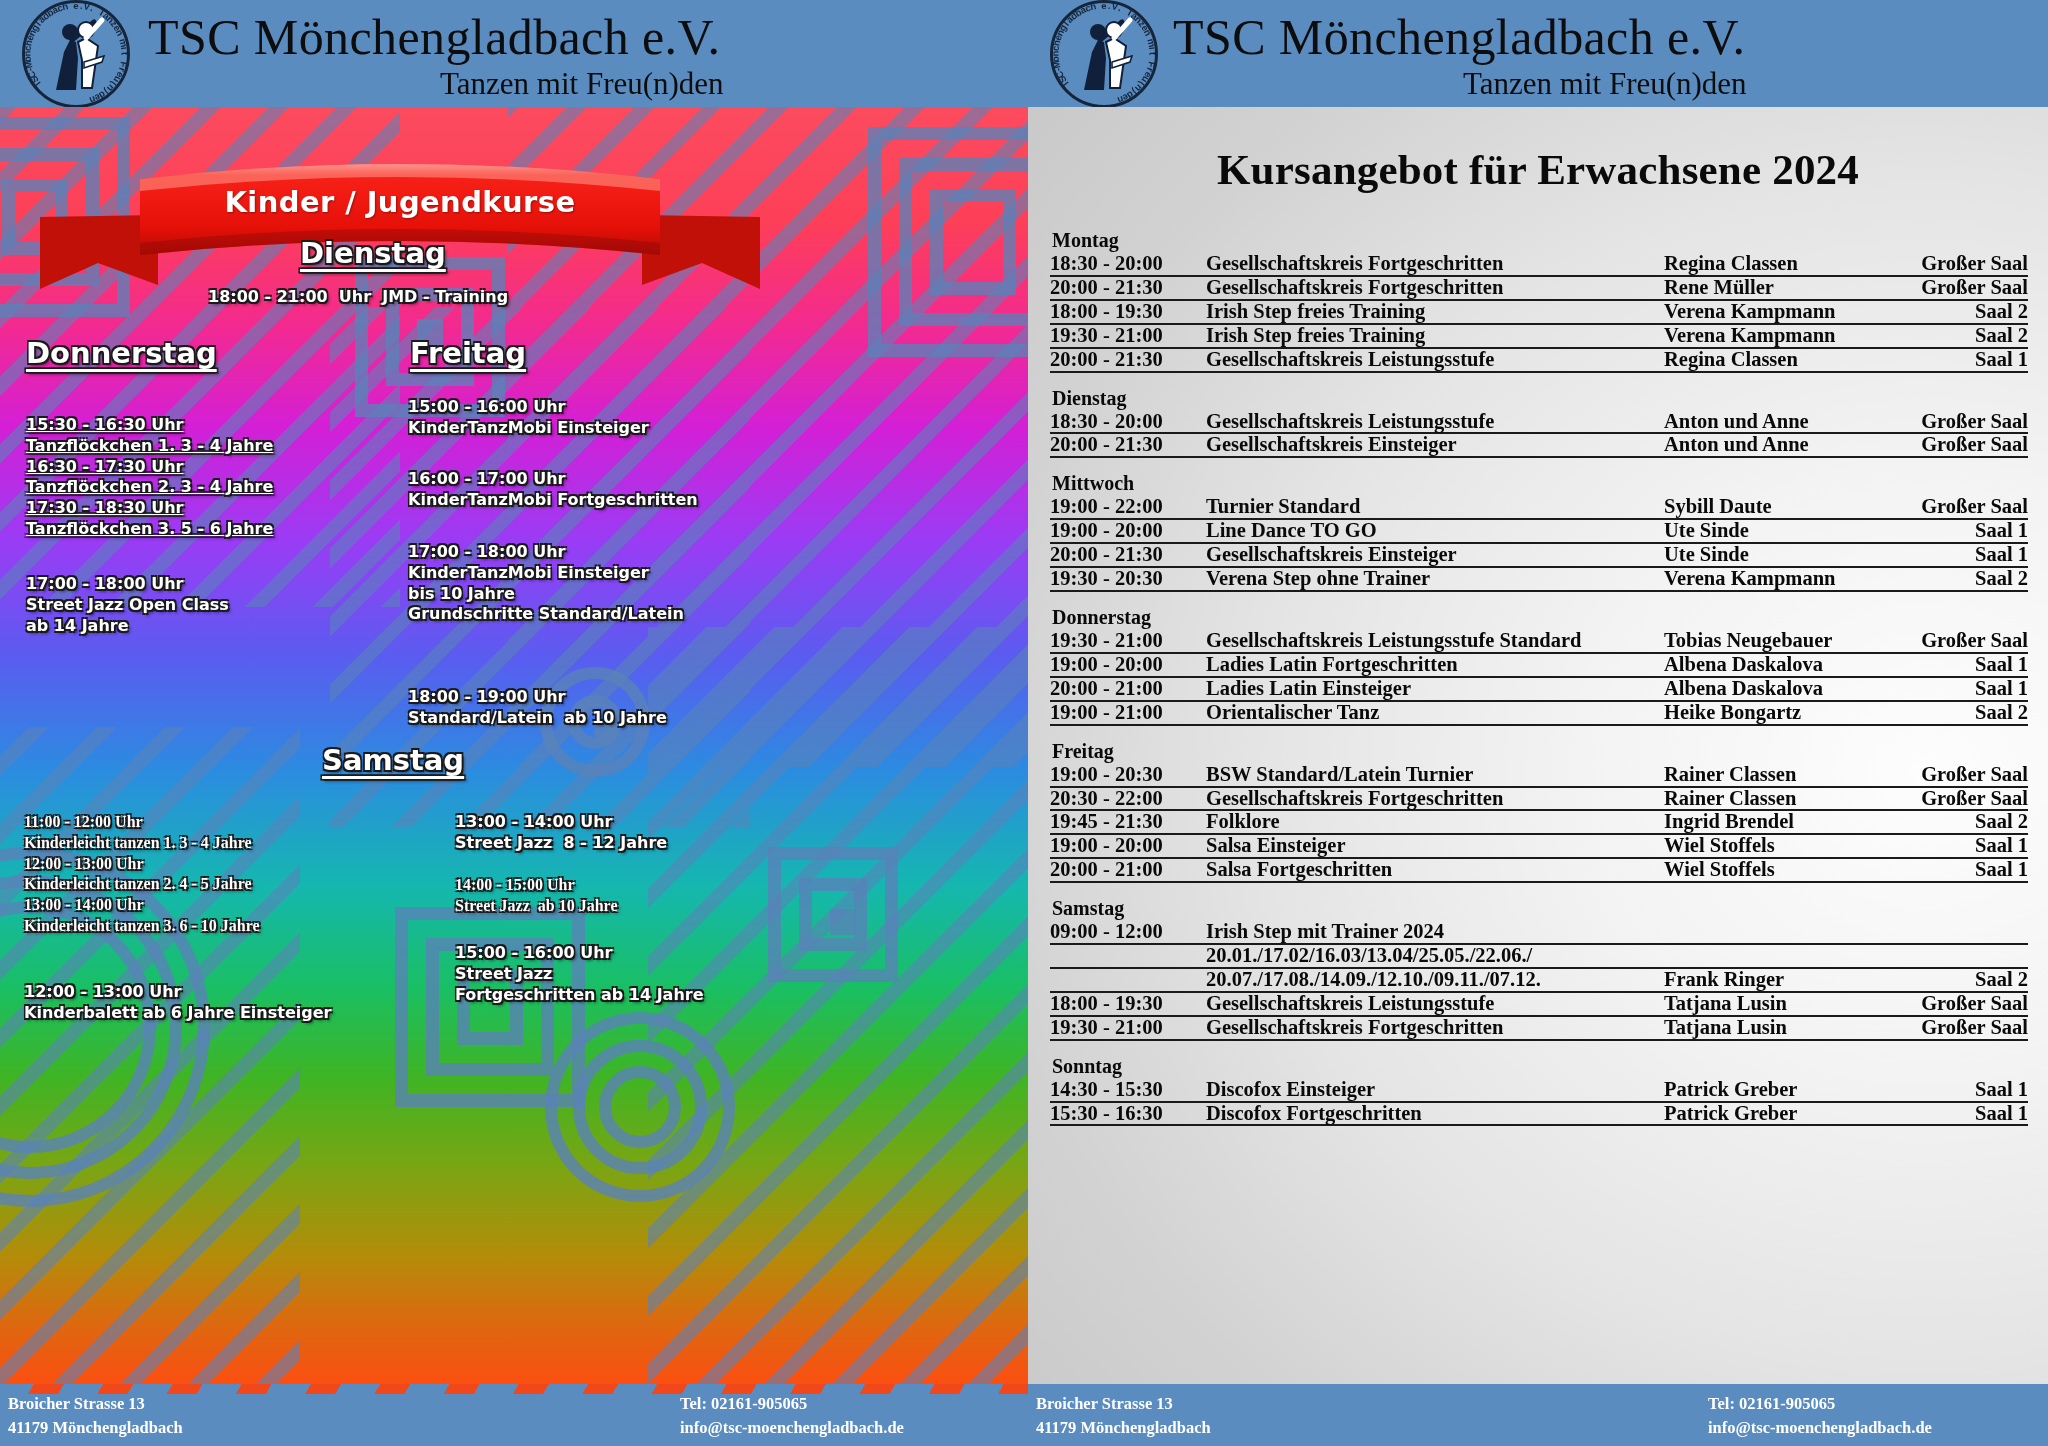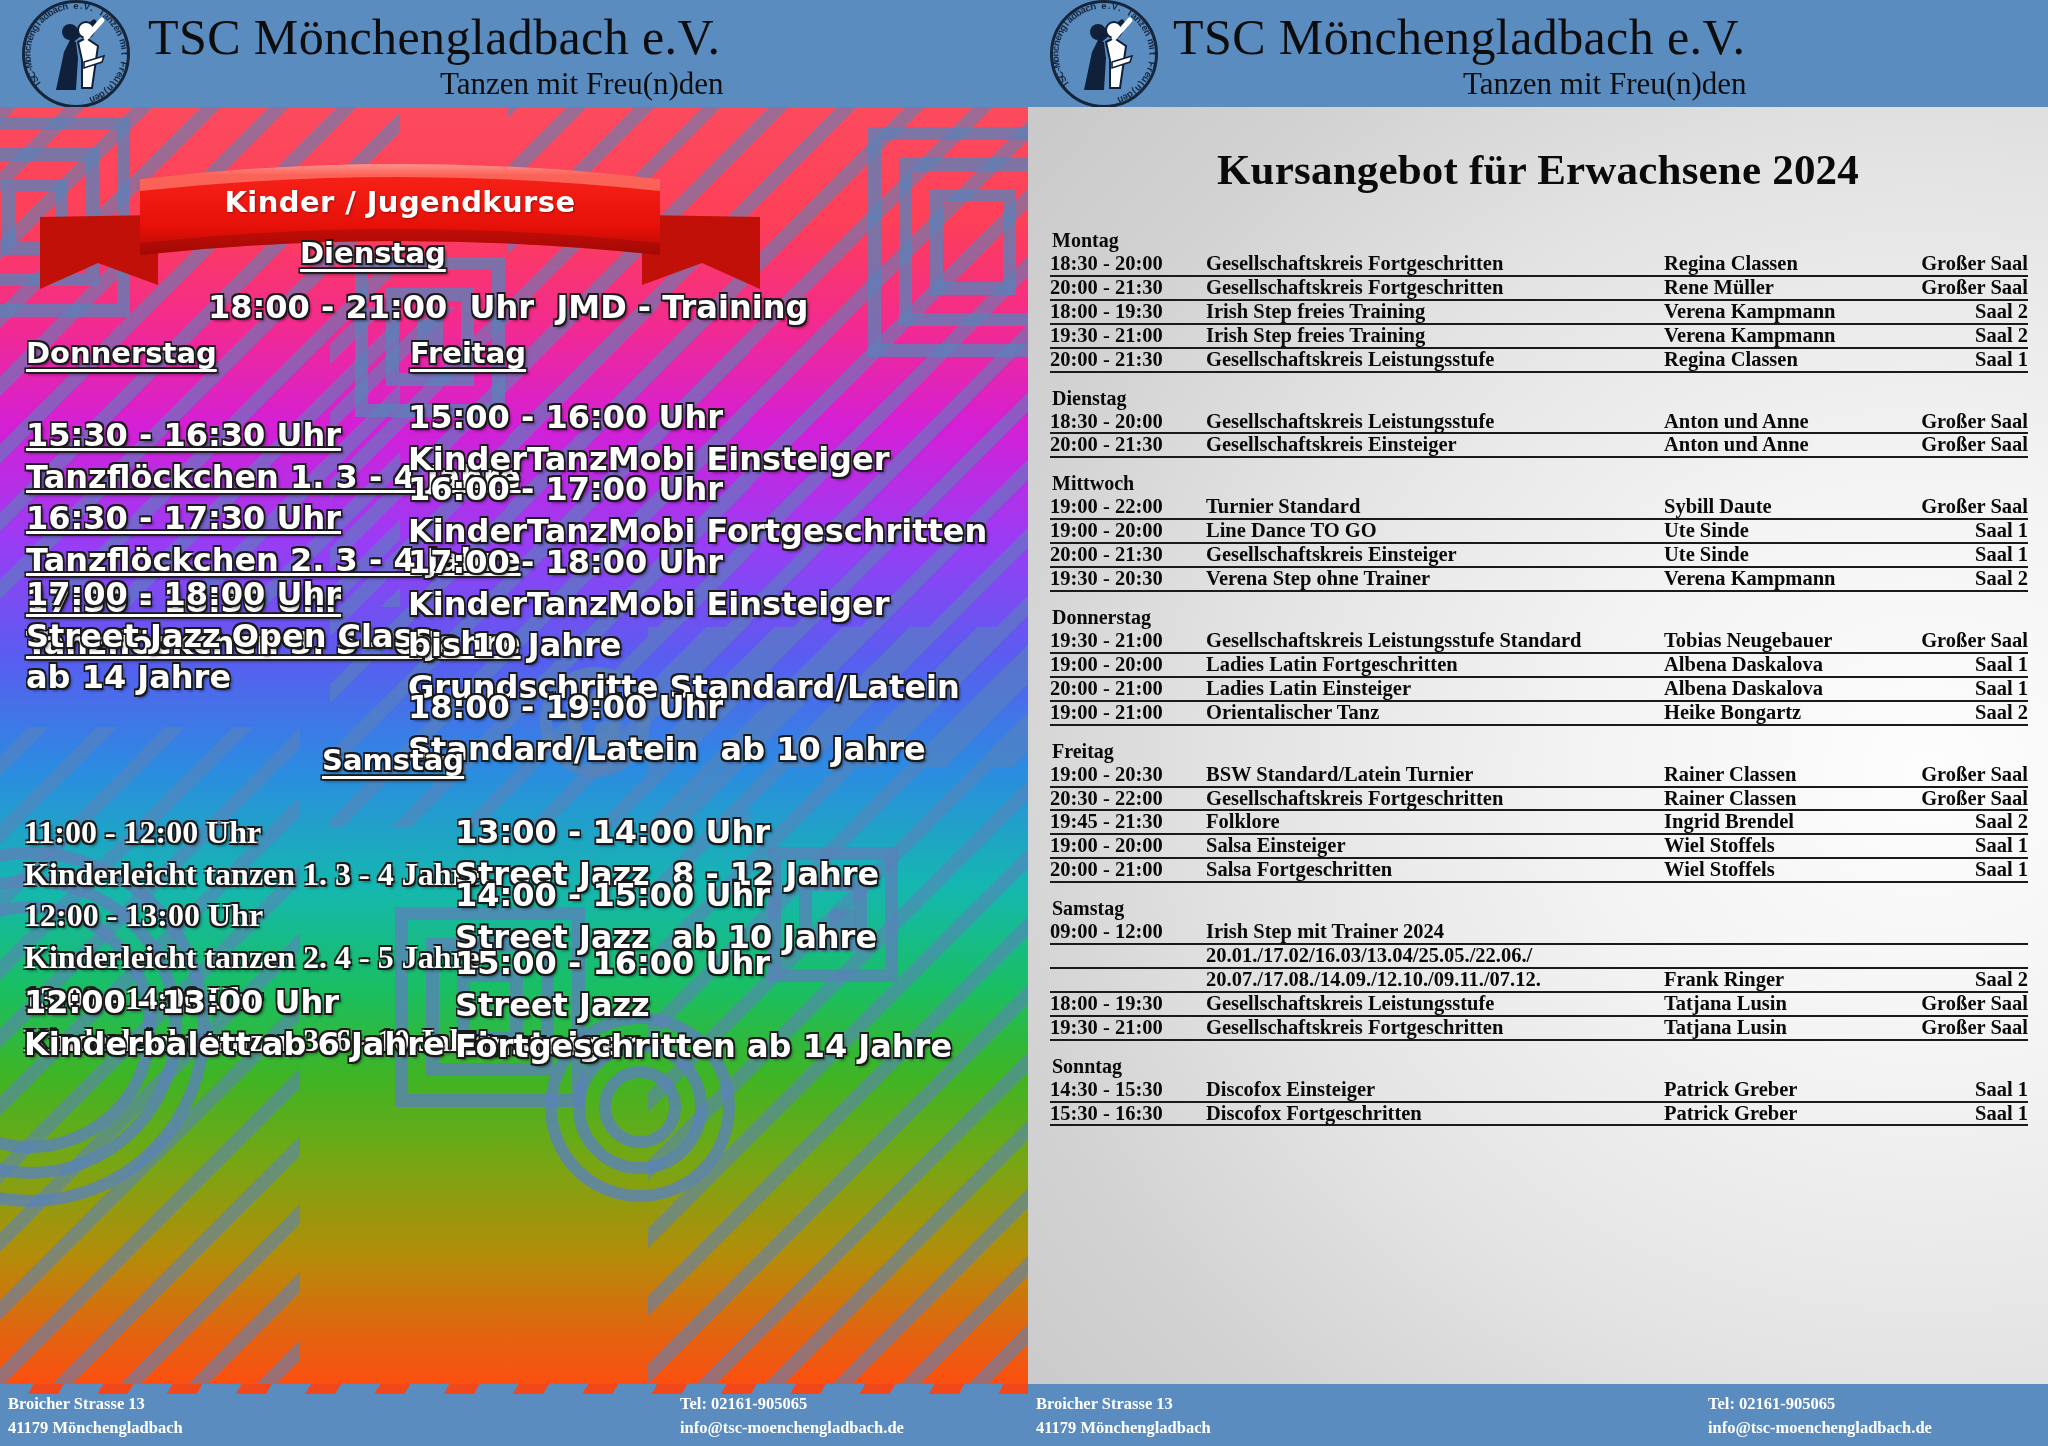--- a/index.html
+++ b/index.html
@@ -161,21 +161,21 @@
        2.5px  2.5px 3px rgba(0,0,0,.45);
     white-space: pre;
     line-height: 1.30;
   }
   .day-head {
     font-size: 29px;
     text-decoration: underline;
     text-underline-offset: 6px;
     text-decoration-thickness: 3px;
   }
-  .kid-line { font-size: 32px; }
+  .kid-line { font-size: 16px; }
 
   
   .footer {
     position: absolute; left: 0; bottom: 0;
     width: 100%; height: 62px;
     background: #5b8cc0;
     color: #ffffff;
     font-family: "Liberation Serif", serif;
     font-weight: bold;
     font-size: 16.5px;
@@ -386,21 +386,21 @@
       <div class="kid-txt kid-line" style="left:24px; top:705px;font-family:Liberation Serif, serif;">11:00 - 12:00 Uhr
 Kinderleicht tanzen 1. 3 - 4 Jahre
 12:00 - 13:00 Uhr
 Kinderleicht tanzen 2. 4 - 5 Jahre
 13:00 - 14:00 Uhr
 Kinderleicht tanzen 3. 6 - 10 Jahre</div>
       <div class="kid-txt kid-line" style="left:24px; top:875px;">12:00 - 13:00 Uhr
 Kinderbalett ab 6 Jahre Einsteiger</div>
       <div class="kid-txt kid-line" style="left:455px; top:705px;">13:00 - 14:00 Uhr
 Street Jazz  8 - 12 Jahre</div>
-      <div class="kid-txt kid-line" style="left:455px; top:768px;">14:00 - 15:00 Uhr
+      <div class="kid-txt kid-line" style="left:455px; top:768px;font-family:Liberation Serif, serif;">14:00 - 15:00 Uhr
 Street Jazz  ab 10 Jahre</div>
       <div class="kid-txt kid-line" style="left:455px; top:836px;">15:00 - 16:00 Uhr
 Street Jazz
 Fortgeschritten ab 14 Jahre</div>
     </div>
 
     <div class="footer">
       <div class="footer-slash"></div>
       <div class="f-left">
         <div>Broicher Strasse 13</div>

